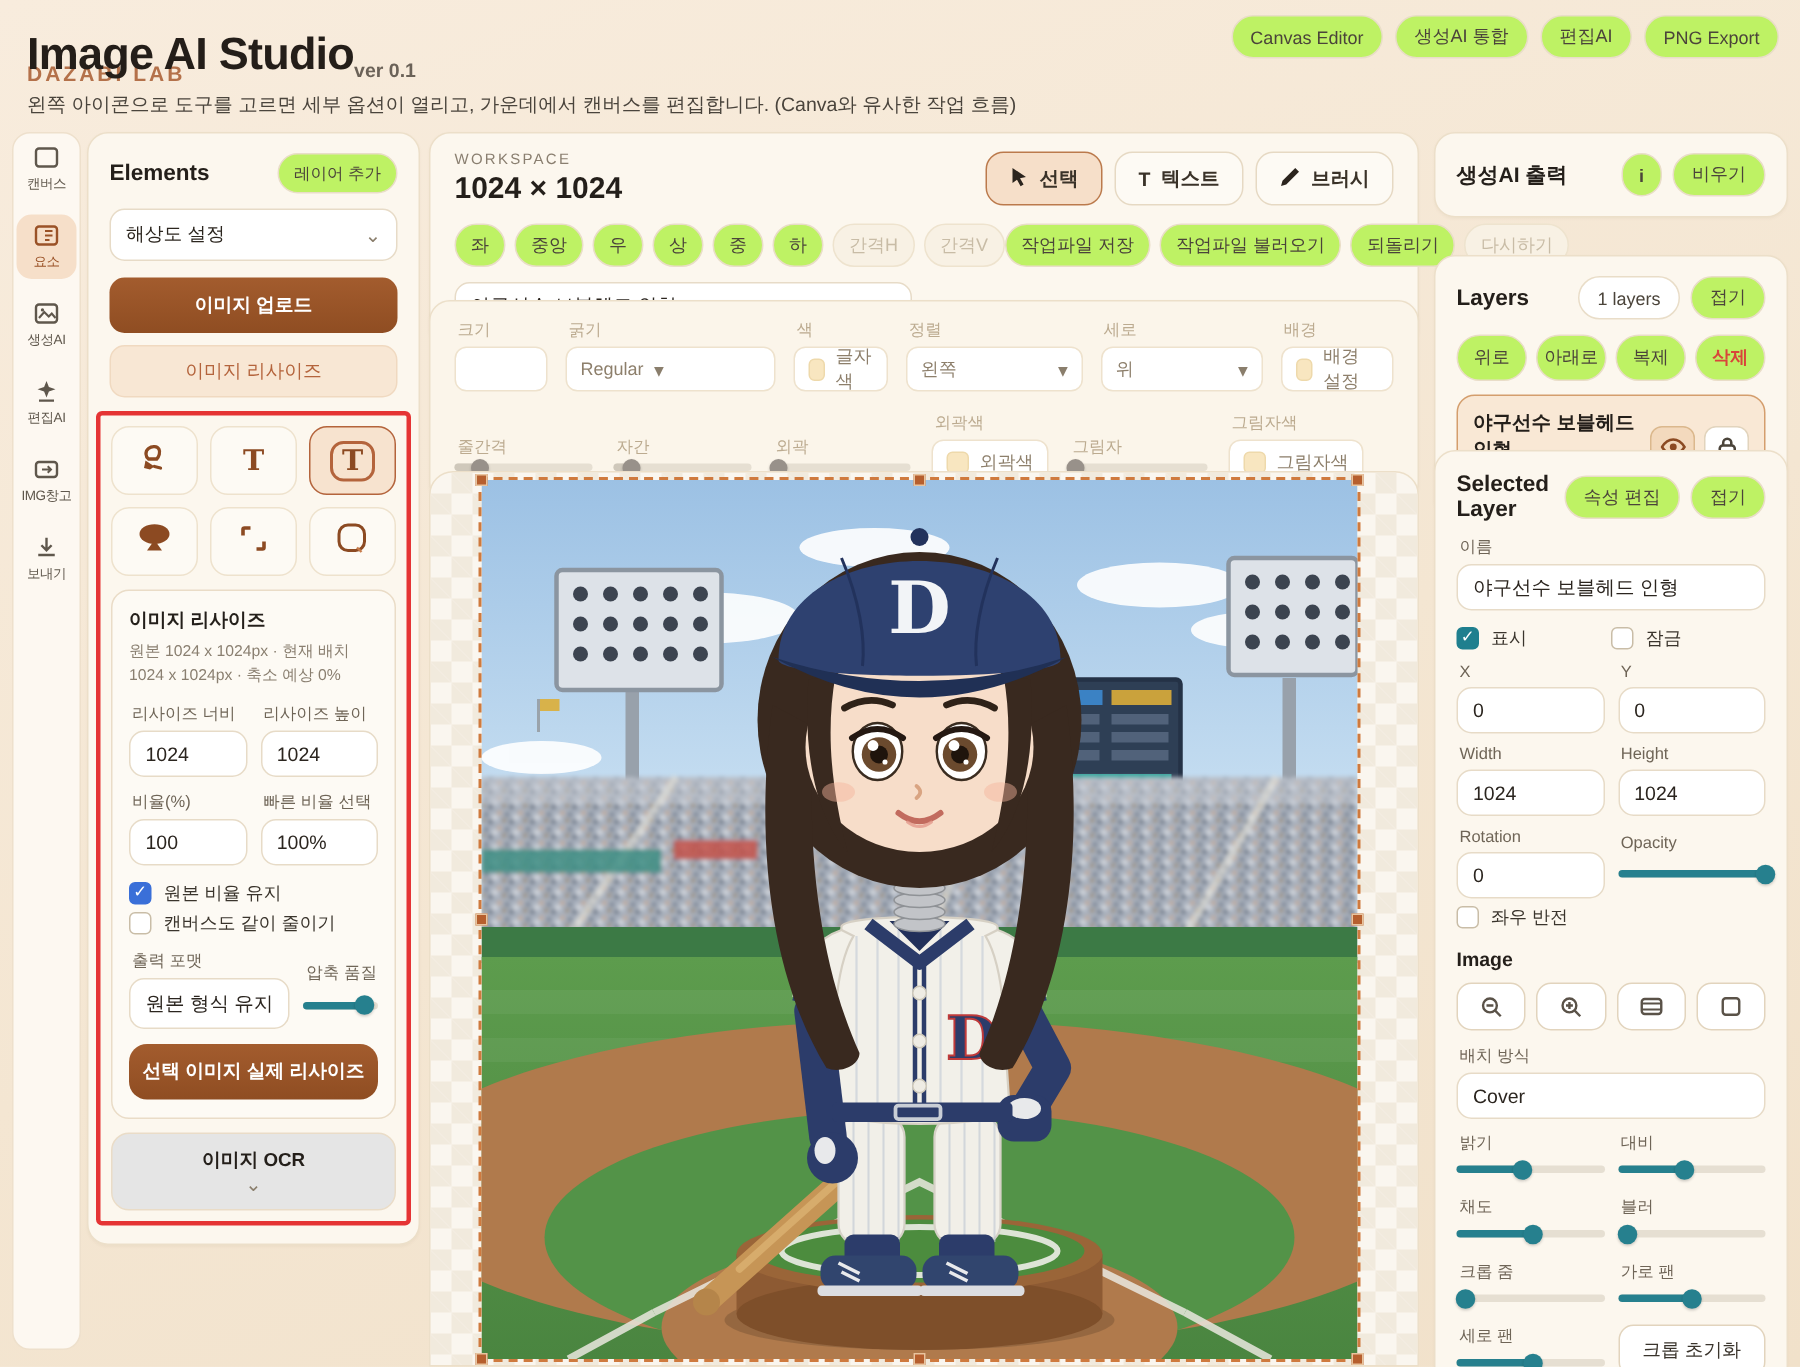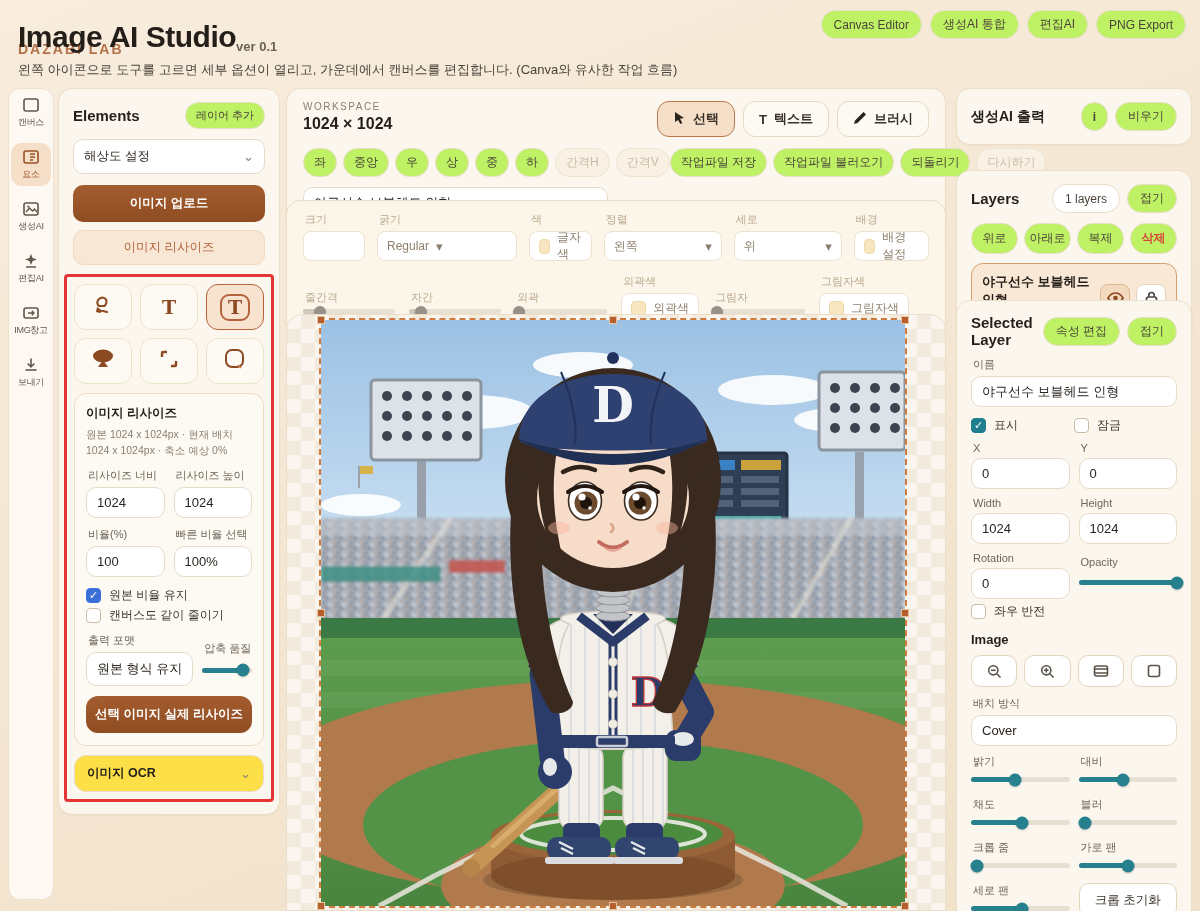--- a/index.html
+++ b/index.html
@@ -58,29 +58,29 @@
   .tgrid { display:grid; grid-template-columns:repeat(3,1fr); gap:8px; }
   .tile { height:46px; background:#fdfaf4; border:1px solid #eee2cd; border-radius:12px;
     display:flex; align-items:center; justify-content:center; cursor:pointer; color:#9a5227; }
   .tile.active { background:#f7e3cf; border:1.5px solid #b4643c; }
   .tile .serifT { font-family:"DejaVu Serif", serif; font-weight:bold; font-size:19px; color:#8c4a22; }
   .boxT { border:2px solid #b4643c; border-radius:9px; padding:0 6px 1px; }
   .rz-card { margin-top:9px; background:#fdfaf4; border:1px solid #eadcc7; border-radius:12px; padding:11px 11px 12px; }
   .rz-title { font-size:12.5px; font-weight:bold; }
   .rz-desc { font-size:10.5px; color:#8a7f70; line-height:1.5; margin-top:5px; }
   .g2 { display:grid; grid-template-columns:1fr 1fr; gap:9px; margin-top:9px; }
-  .ocr-bar { margin-top:9px; background:#fde047; border:1px solid #eadcc7; border-radius:12px; padding:9px 12px;
-    display:flex; align-items:center; justify-content:space-between; cursor:pointer; }
+  .ocr-bar { margin-top:9px; background:#e5e5e5; border:1px solid #eadcc7; border-radius:12px; padding:9px 12px;
+    display:flex; align-items:center; justify-content:space-between; cursor:pointer;flex-direction:column; }
   .ocr-bar b { font-size:12.5px; }
 
   
   .ws-head { left:286px; top:88px; width:660px; padding:12px 16px 12px; }
   .ws-row1 { display:flex; align-items:flex-start; justify-content:space-between; }
   .ws-label { font-size:10px; letter-spacing:1.5px; color:#8a7f70; }
-  .ws-size { font-size:16px; font-weight:800; margin-top:3px; }
+  .ws-size { font-size:20px; font-weight:800; margin-top:3px; }
   .tools { display:flex; gap:8px; }
   .tool { display:flex; align-items:center; gap:7px; background:#fdfaf4; border:1px solid #e6d9c3;
     border-radius:12px; padding:8px 15px; font-size:13px; font-weight:bold; color:#3a3228; cursor:pointer; }
   .tool.active { background:#f6dfc9; border:1.5px solid #bb7a4c; }
   .ws-row2 { display:flex; align-items:center; justify-content:space-between; margin-top:11px; }
   .grp { display:flex; gap:6px; }
   .grp .pill { padding:5px 10px; }
   .ws-input { margin-top:10px; width:305px; }
   .props { left:286px; top:200px; width:660px; padding:11px 16px 12px; background:#fbf5ea; }
   .props .lbl { color:#bcab90; margin-bottom:4px; }

